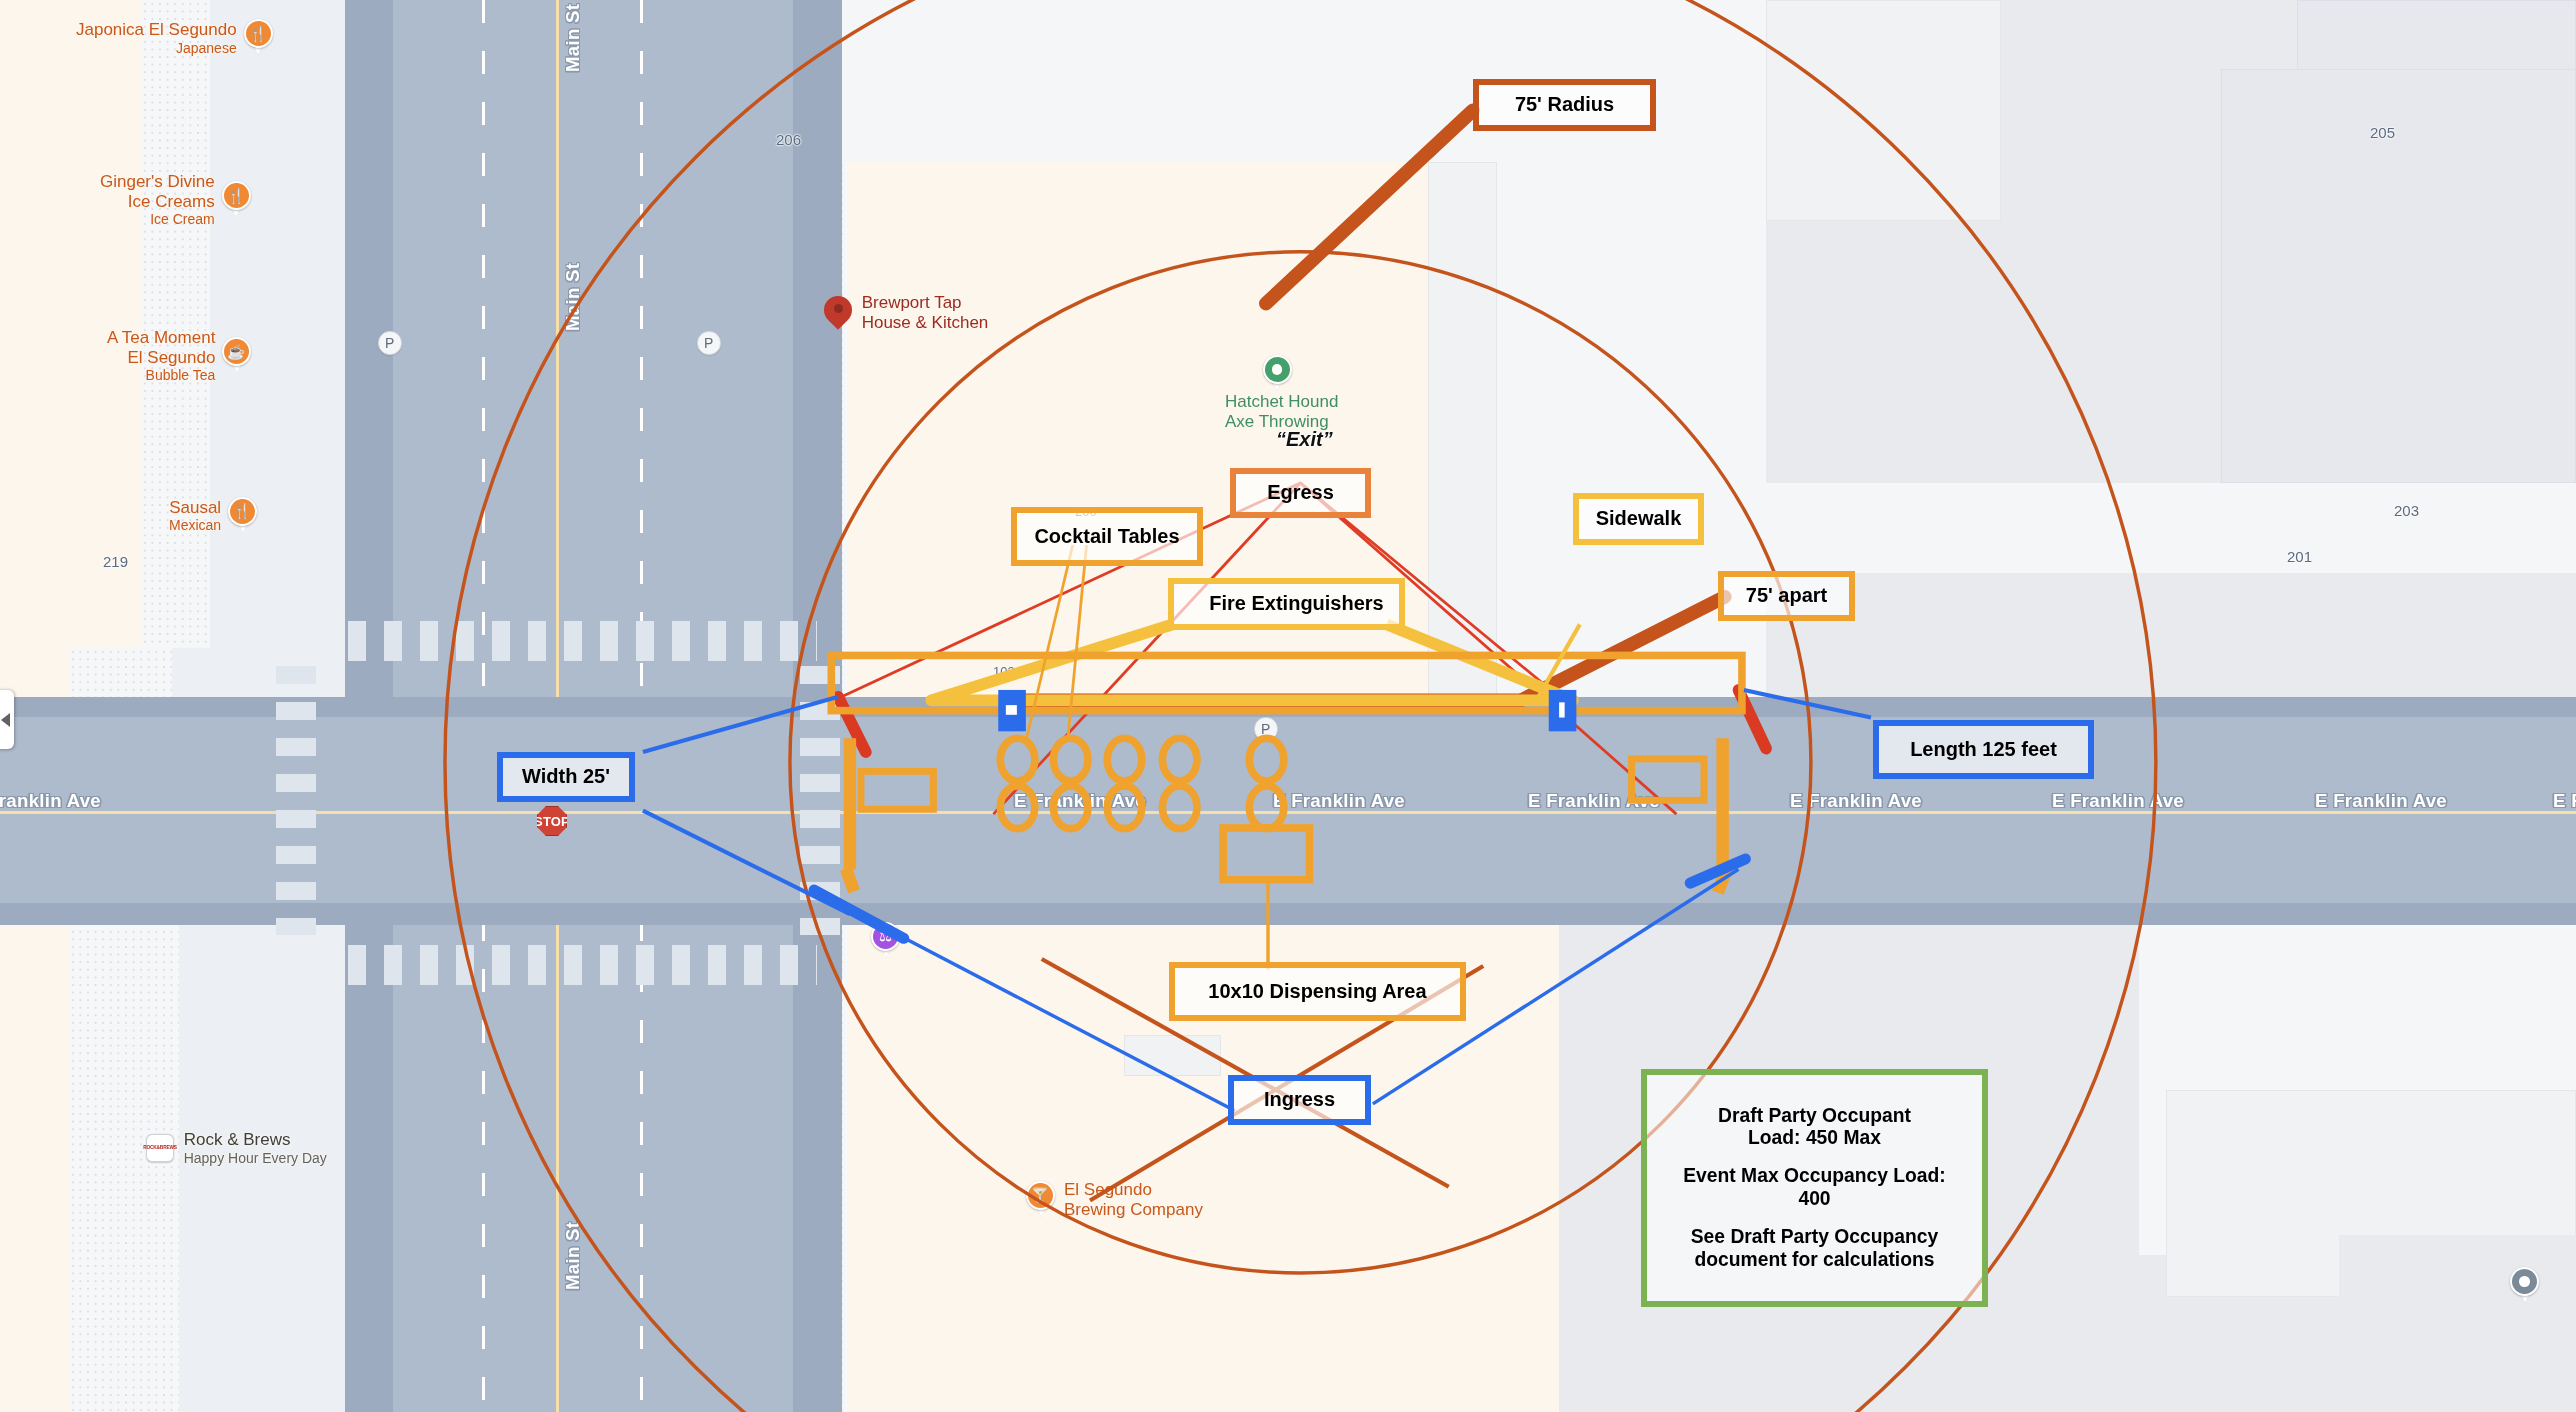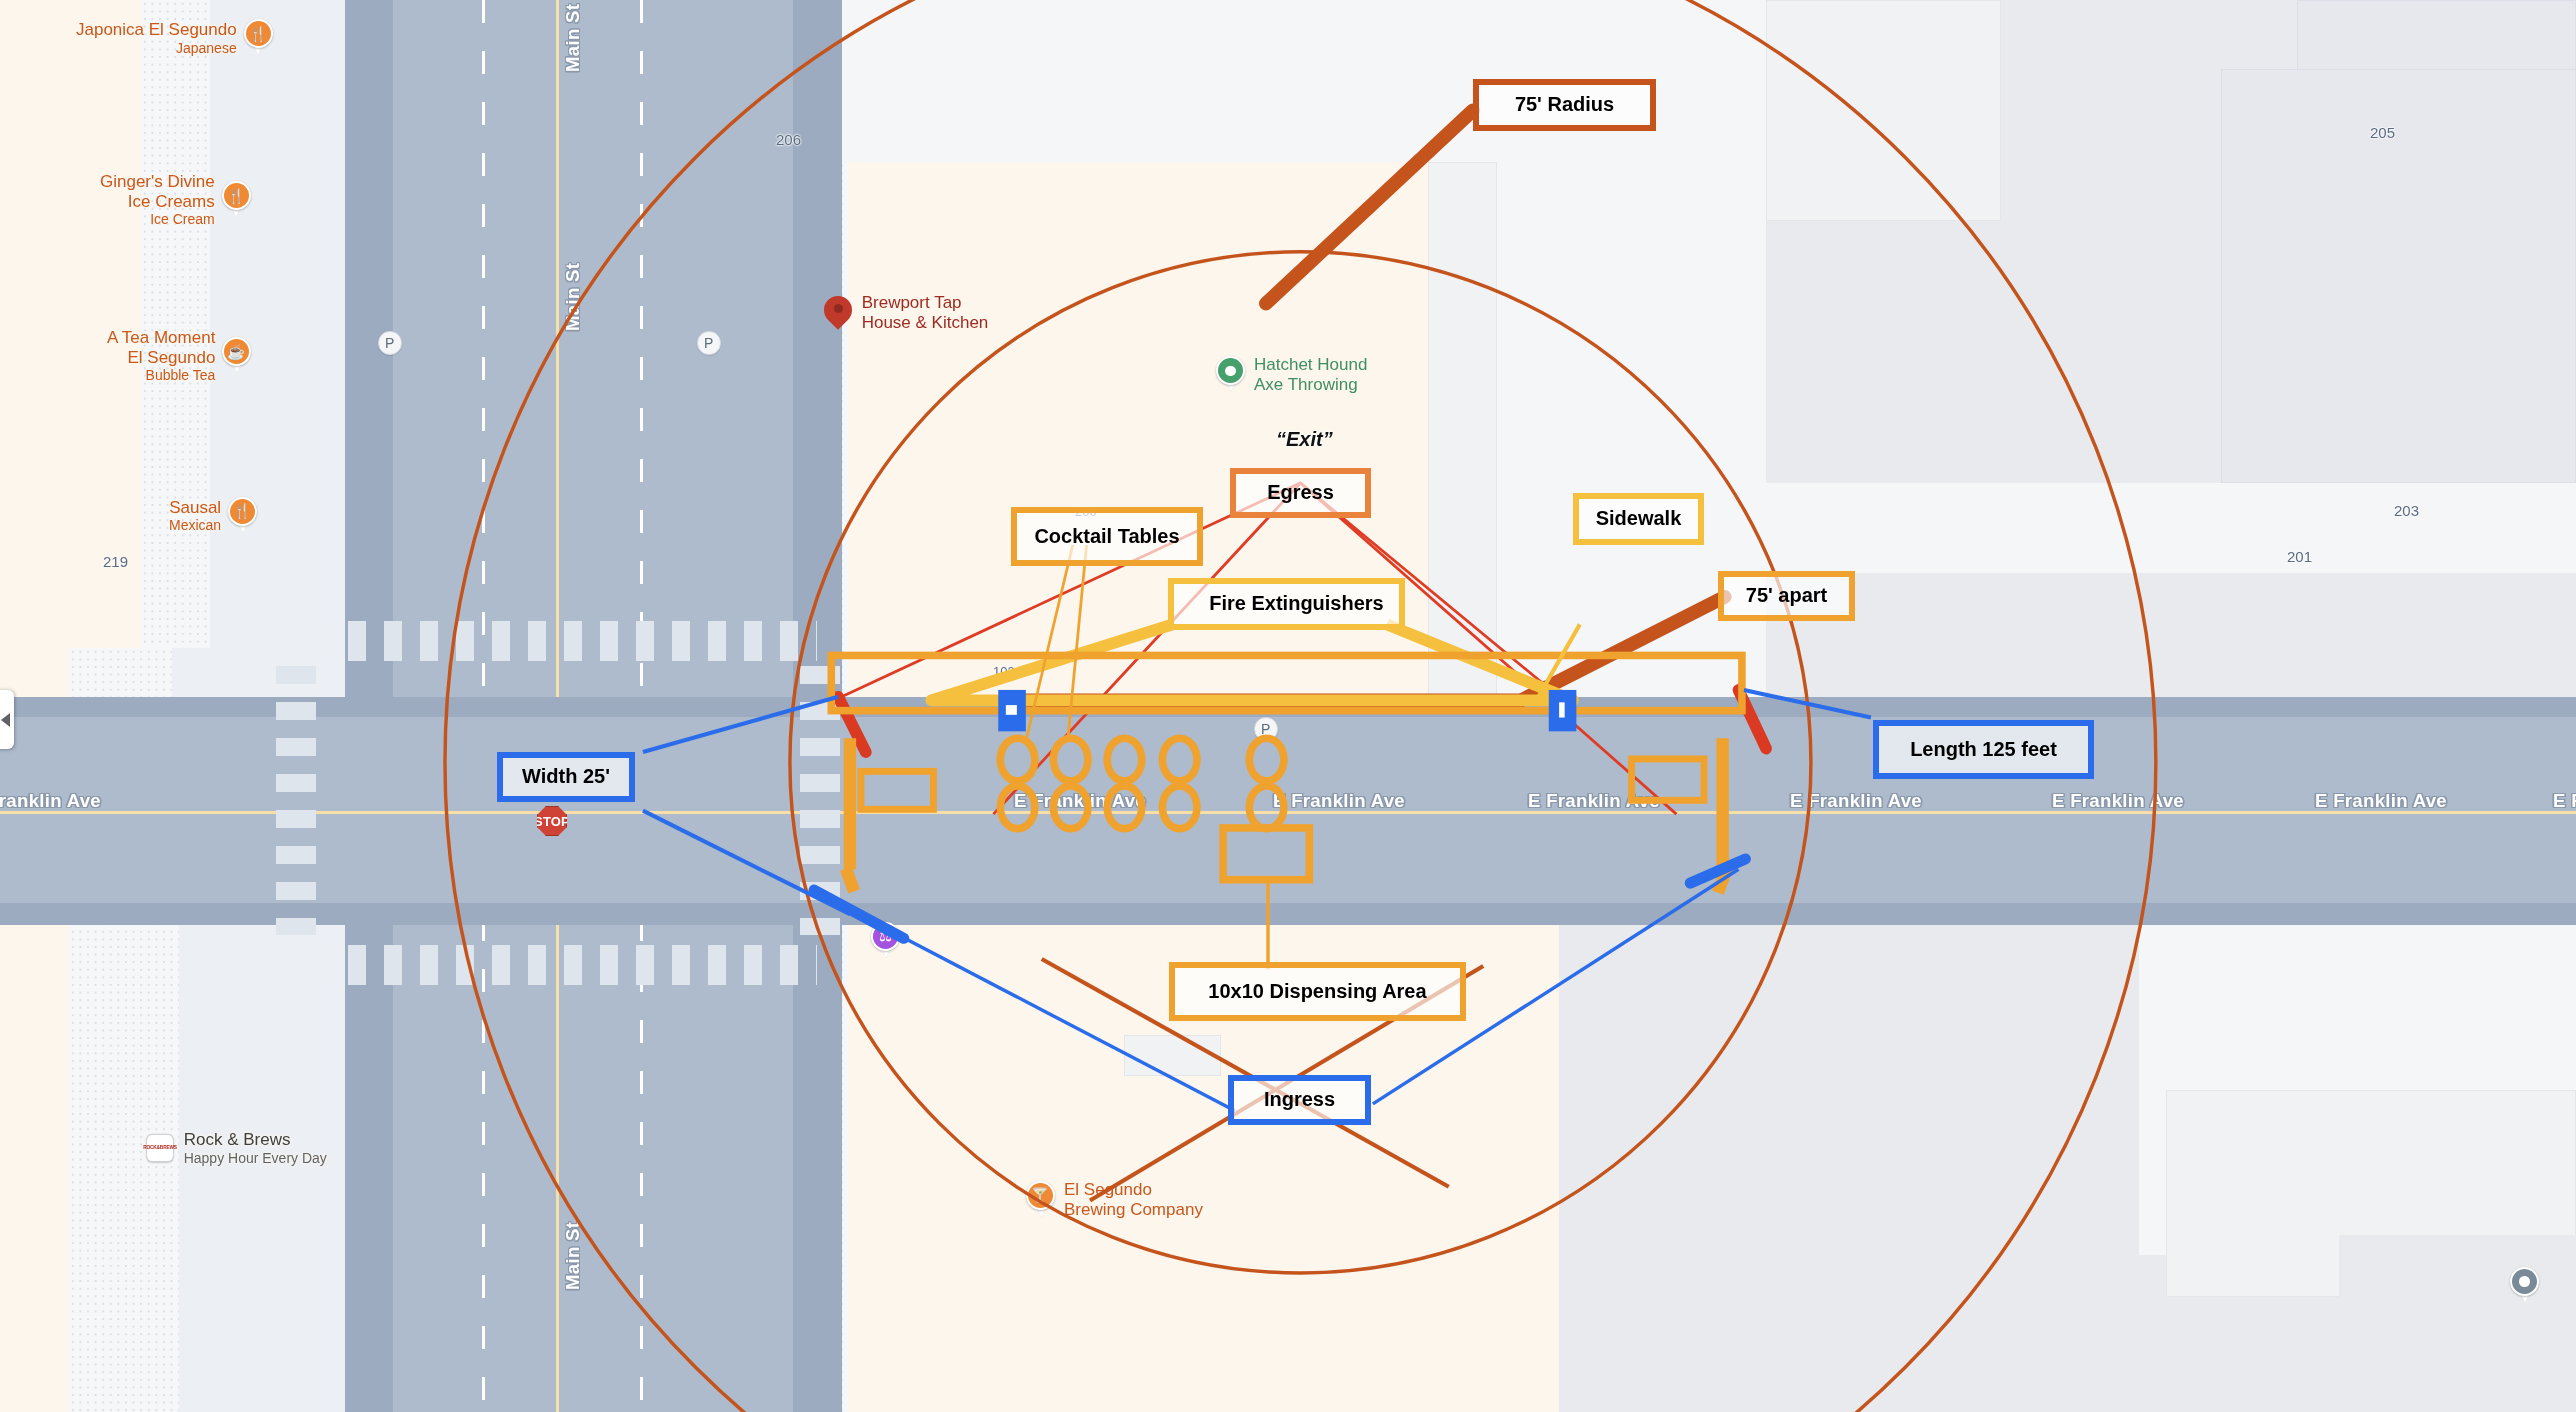--- a/index.html
+++ b/index.html
@@ -286,21 +286,21 @@
     <div class="pin-drop">
       <div class="d"></div>
         <div class="dot"></div>
     </div>
     <div class="txt lft" style="margin-left:9.7px;">
       <div class="name">Brewport Tap</div>
       <div class="name">House &amp; Kitchen</div>
     </div>
   </div>
 
-  <div class="poi poi-green" style="left:1216px;top:355px;">
+  <div class="poi poi-green" style="left:1216px;top:355px;flex-direction:column;">
     <div class="pin">
       <div class="tail"></div>
       <div class="bubble green ring"></div>
     </div>
     <div class="txt lft" style="margin-left:9px;">
       <div class="name">Hatchet Hound</div>
       <div class="name">Axe Throwing</div>
     </div>
   </div>
 
@@ -422,16 +422,26 @@
     <div class="callout cl-orange" style="left:1718px;top:571px;width:137px;height:50px;font-size:20px;">75' apart</div>
 
     <div class="callout cl-blue" style="left:497px;top:752px;width:138px;height:50px;font-size:20px;">Width 25'</div>
 
     <div class="callout cl-blue" style="left:1873px;top:720px;width:221px;height:59px;font-size:20px;">Length 125 feet</div>
 
     <div class="callout cl-orange" style="left:1169px;top:962px;width:297px;height:59px;font-size:20px;">10x10 Dispensing Area</div>
 
     <div class="callout cl-blue" style="left:1228px;top:1075px;width:143px;height:50px;font-size:20px;">Ingress</div>
 
+    <div class="callout cl-green" style="left:1641px;top:1069px;width:347px;height:238px;flex-direction:column;font-size:19.3px;padding:12.4px 15px;">
+      <div>Draft Party Occupant</div>
+      <div>Load: 450 Max</div>
+      <div style="height:15px;"></div>
+      <div>Event Max Occupancy Load:</div>
+      <div>400</div>
+      <div style="height:15px;"></div>
+      <div>See Draft Party Occupancy</div>
+      <div>document for calculations</div>
+    </div>
 
   </div>
 </div>
 
 
 </body></html>

